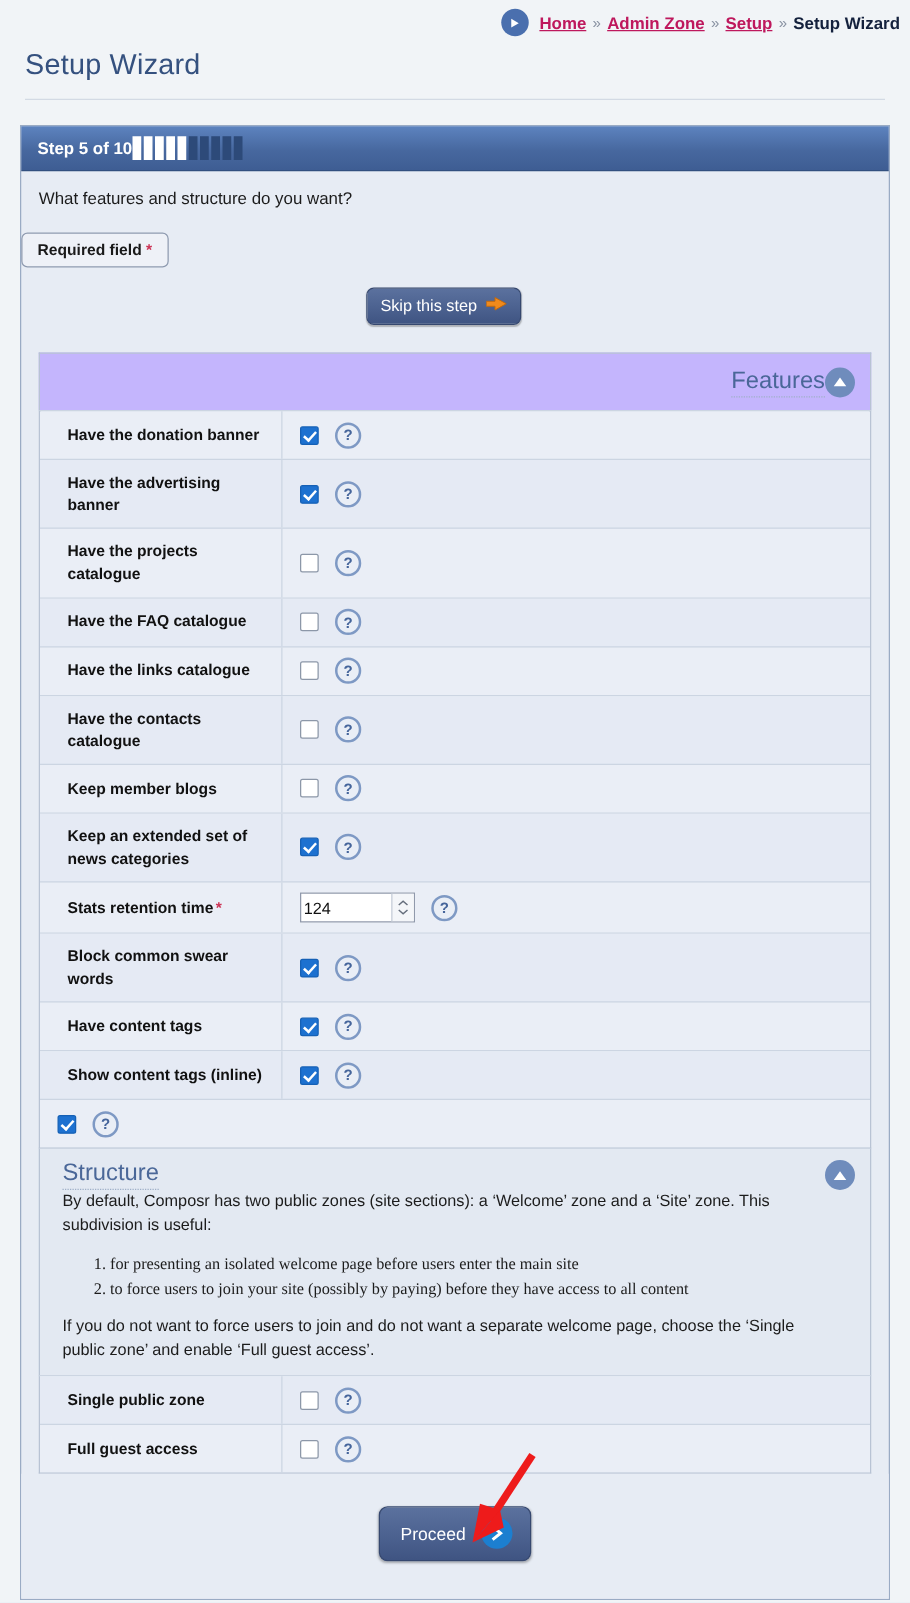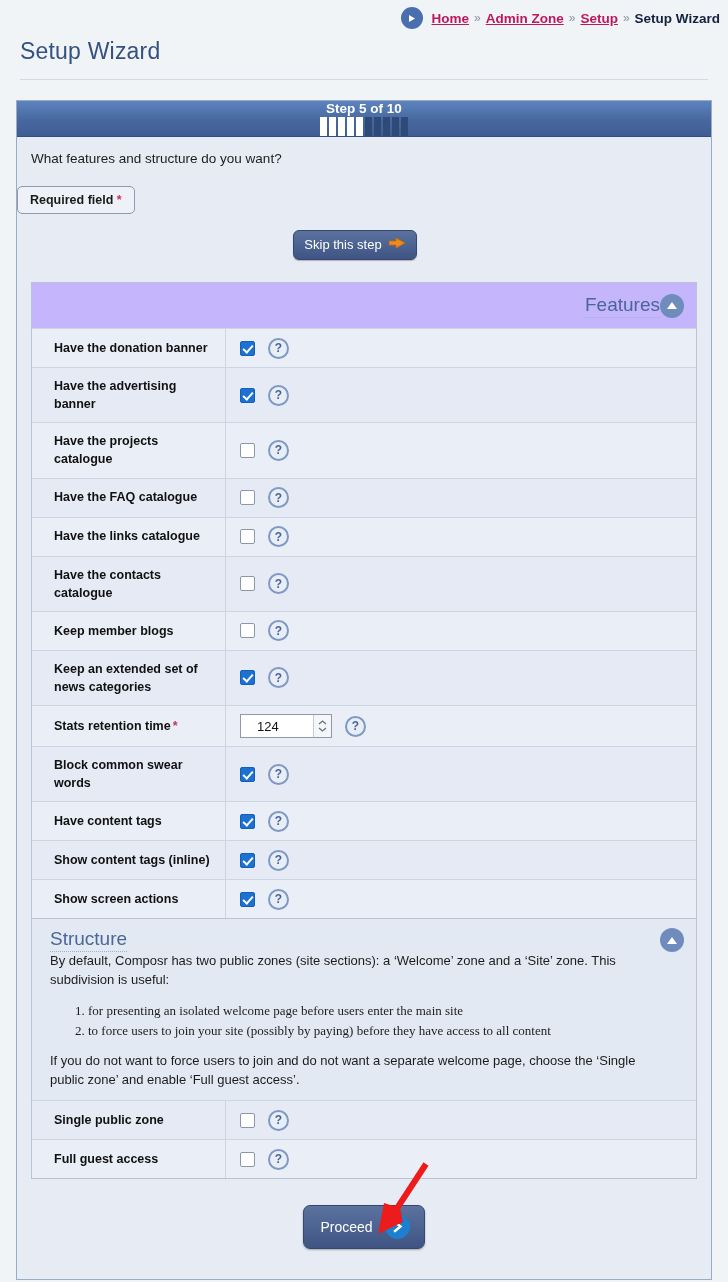--- a/index.html
+++ b/index.html
@@ -73,25 +73,23 @@
     margin: 20px 16px 0 16px;
     border: 1px solid #9aabc4;
     background: #e7ecf4;
     box-sizing: border-box;
   }
   .wizard-head {
     height: 36px;
     background: linear-gradient(to bottom, #5d83bf 0%, #47689f 55%, #3e5d93 100%);
     display: flex;
     align-items: center;
-    justify-content: space-between;
     padding: 0 13px;
     box-sizing: border-box;
     border-bottom: 1px solid #32507f;
-    flex-direction: column;
   }
   .step-label {
     color: #ffffff;
     font-weight: bold;
     font-size: 13.5px;
   }
   .progress {
     display: flex;
     gap: 2px;
   }
@@ -268,21 +266,21 @@
     border: 1px solid #9099ab;
     background: #ffffff;
     height: 24px;
     width: 92px;
     box-sizing: border-box;
   }
   .numwrap input {
     border: none;
     outline: none;
     width: 100%;
-    padding: 0 4px 0 16px;
+    padding: 0 4px 0 2px;
     font-family: "Liberation Sans", sans-serif;
     font-size: 13px;
     color: #111;
     background: transparent;
   }
   .spin {
     width: 17px;
     flex: none;
     border-left: 1px solid #c5ccd8;
     background: #f4f6f9;
@@ -545,23 +543,20 @@
         <div class="frow alt">
           <div class="fname">
             <span>Show content tags (inline)</span>
           </div>
           <div class="fval">
             <span class="cb checked"></span>
             <span class="help">?</span>
           </div>
         </div>
         <div class="frow">
-          <div class="fname">
-            <span>Show screen actions</span>
-          </div>
           <div class="fval">
             <span class="cb checked"></span>
             <span class="help">?</span>
           </div>
         </div>
       </div>
 
     <div class="struct-head">
       <span class="circle-btn">
         <svg width="12" height="9" viewBox="0 0 12 9">

